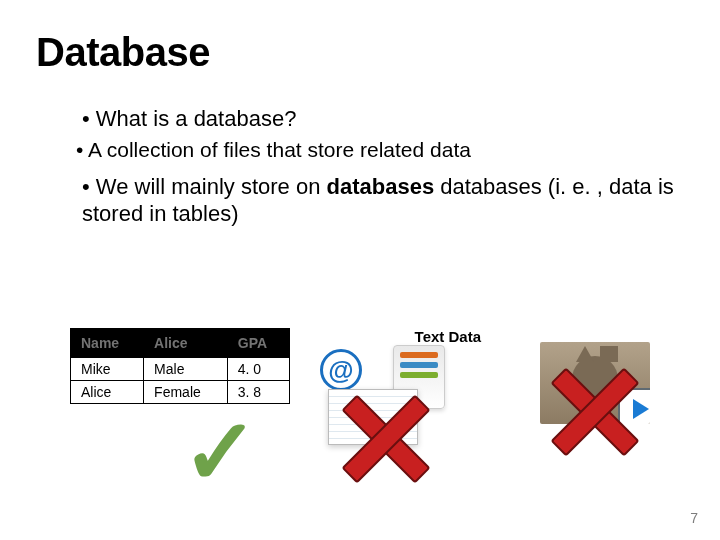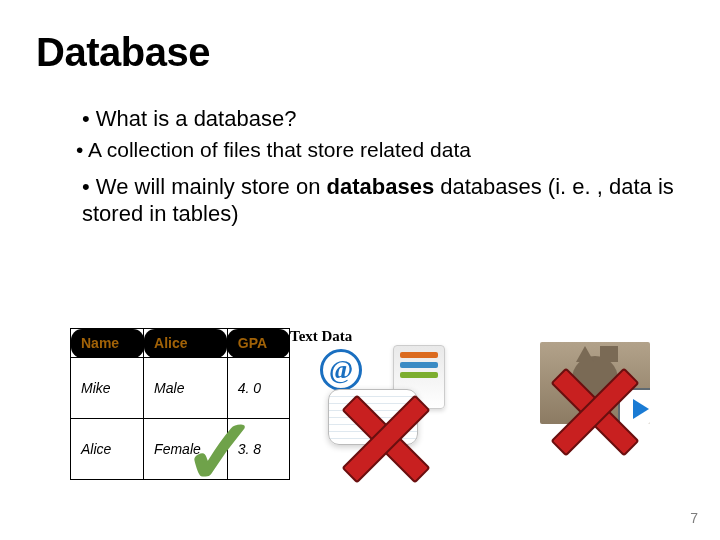--- a/index.html
+++ b/index.html
@@ -1,30 +1,30 @@
 <!DOCTYPE html>
 <html><head>
 <meta charset="utf-8">
 <style>
-* { box-sizing: border-box; margin: 0; padding: 0; border-radius: 11px; }
+* { box-sizing: border-box; margin: 0; padding: 0; }
 html, body { width: 720px; height: 540px; background: #fff; font-family: "Segoe UI", Arial, sans-serif; color: #000; overflow: hidden; }
 .slide { position: relative; width: 720px; height: 540px; padding: 18px 30px 20px 30px; }
 .title { font-size: 40px; font-weight: 800; margin: 12px 0 30px 6px; letter-spacing: -0.5px; }
 .bullets { font-size: 22px; line-height: 1.25; margin-left: 18px; }
 .bullet-1 { margin-bottom: 4px; margin-left: 34px; }
 .bullet-1::before { content: "• "; }
 .bullet-2 { font-size: 21px; margin: 4px 0 10px 28px; }
 .bullet-2::before { content: "• "; }
 .content-row { position: absolute; left: 70px; right: 30px; top: 328px; display: flex; align-items: flex-start; }
 .table-wrap { position: relative; width: 220px; }
 table { border-collapse: collapse; width: 100%; font-size: 14px; }
-th { background: #000; color: #a16207; text-align: left; padding: 6px 10px; font-weight: 700; border: 1px solid #000; }
-td { border: 1px solid #000; padding: 22px 10px; font-style: italic; }
+th { background: #000; color: #737373; text-align: left; padding: 6px 10px; font-weight: 700; border: 1px solid #000; }
+td { border: 1px solid #000; padding: 3px 10px; }
 .checkmark { position: absolute; left: 112px; top: 78px; font-size: 92px; color: #6fa24a; font-weight: 900; line-height: 1; pointer-events: none; }
-.col { position: relative; flex: 1; text-align: left; font-family: Liberation Serif, serif; }
+.col { position: relative; flex: 1; text-align: right; }
 .col-label { font-size: 15px; font-weight: 700; margin-bottom: 10px; }
 .icon-stack { position: relative; height: 110px; display: flex; justify-content: center; align-items: center; }
 .at-icon { width: 42px; height: 42px; border: 3px solid #1a6fc0; border-radius: 50%; display: flex; align-items: center; justify-content: center; color: #1a6fc0; font-size: 26px; font-weight: 700; position: absolute; left: 30px; top: -6px; background:#fff; }
 .doc-icon { width: 52px; height: 64px; background: linear-gradient(#e9e9e9,#fff); border: 1px solid #ccc; border-radius: 4px; position: absolute; right: 36px; top: -10px; box-shadow: 0 2px 4px rgba(0,0,0,.15); }
 .doc-icon::after { content:""; position:absolute; top:6px; left:6px; right:6px; height:6px; background:#db6b1f; border-radius:2px; box-shadow: 0 10px 0 #3b8bc4, 0 20px 0 #7cae2f; }
 .sheet-icon { width: 90px; height: 56px; background: repeating-linear-gradient(#fff,#fff 6px,#dfe8ef 6px,#dfe8ef 7px), repeating-linear-gradient(90deg,#fff,#fff 10px,#dfe8ef 10px,#dfe8ef 11px); border: 1px solid #bbb; position: absolute; top: 34px; left: 38px; box-shadow: 0 2px 6px rgba(0,0,0,.2); }
 .cat-placeholder { width: 110px; height: 82px; background: linear-gradient(#b2a28a,#8c7b63); border-radius: 2px; position: relative; overflow: hidden; }
 .cat-placeholder::before { content:""; position:absolute; top:14px; left:32px; width:46px; height:46px; background:#7a6a55; border-radius:50%; }
 .cat-placeholder::after { content:""; position:absolute; top:4px; left:36px; width:0; height:0; border-left:9px solid transparent; border-right:9px solid transparent; border-bottom:16px solid #7a6a55; box-shadow: 24px 0 0 0 #7a6a55; }
 .play-icon { position:absolute; right:-10px; bottom:-6px; width:42px; height:42px; background:#fff; border:2px solid #5f6a72; border-radius:6px; display:flex; align-items:center; justify-content:center; }

